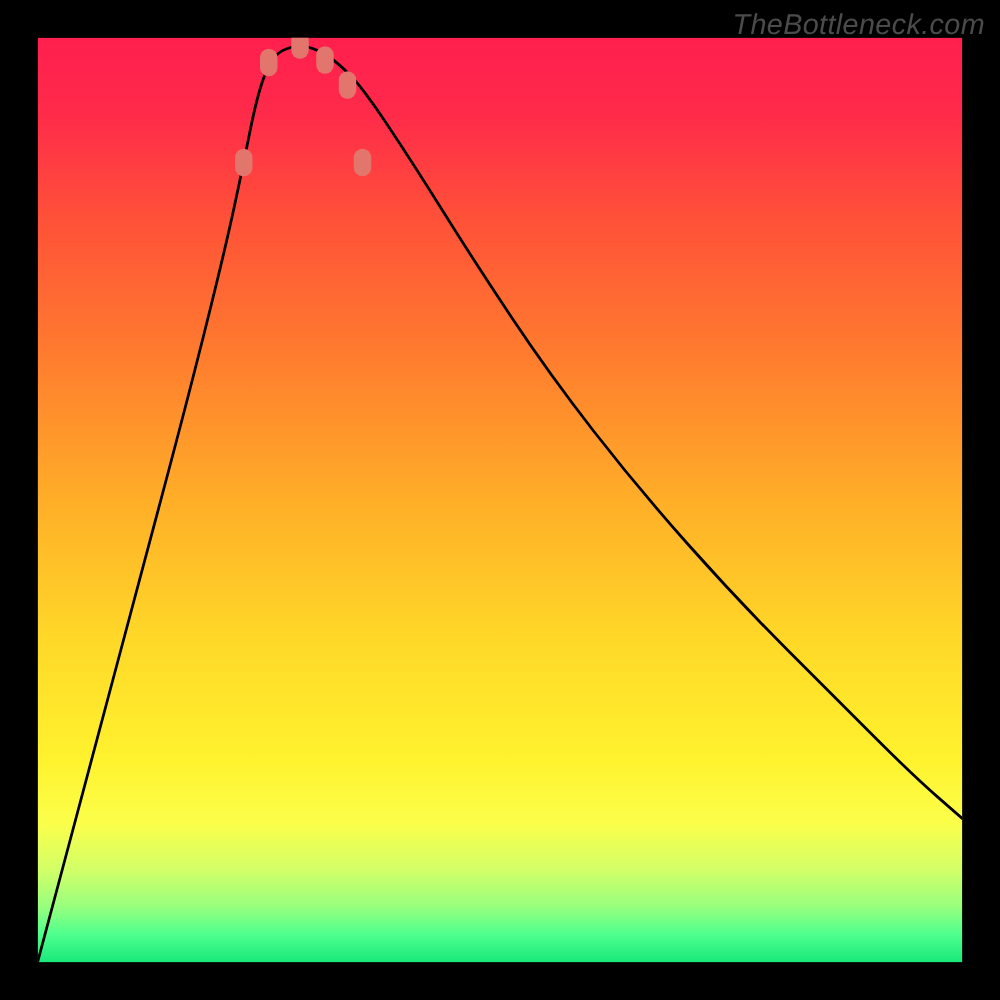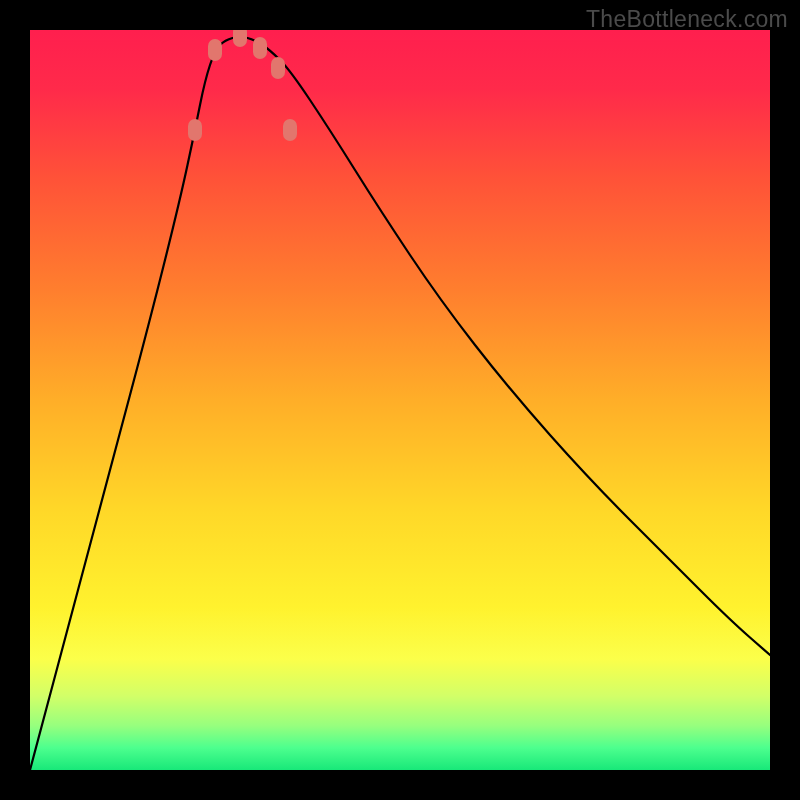--- a/index.html
+++ b/index.html
@@ -28,20 +28,21 @@
   }
   .watermark {
     position: absolute;
     top: 6px;
     right: 12px;
     font-size: 23px;
     color: #4b4b4b;
     font-weight: 500;
     letter-spacing: 0.3px;
     user-select: none;
+    font-style: italic;
   }
   svg.curve {
     position: absolute;
     left: 0;
     top: 0;
     width: 100%;
     height: 100%;
   }
 </style>
 </head>

